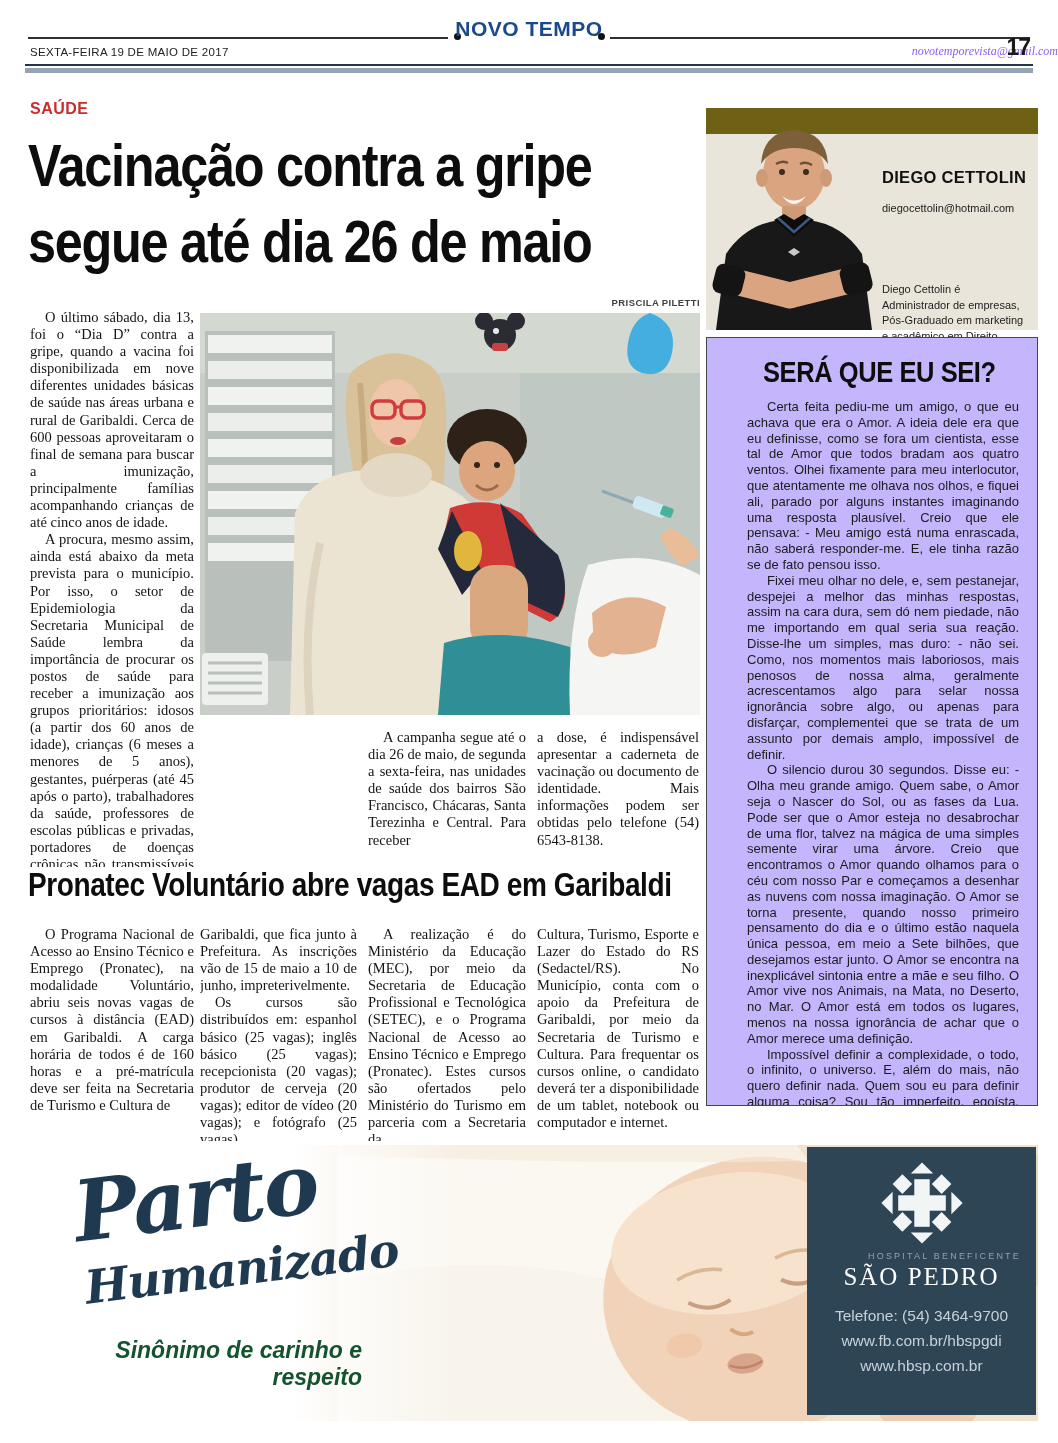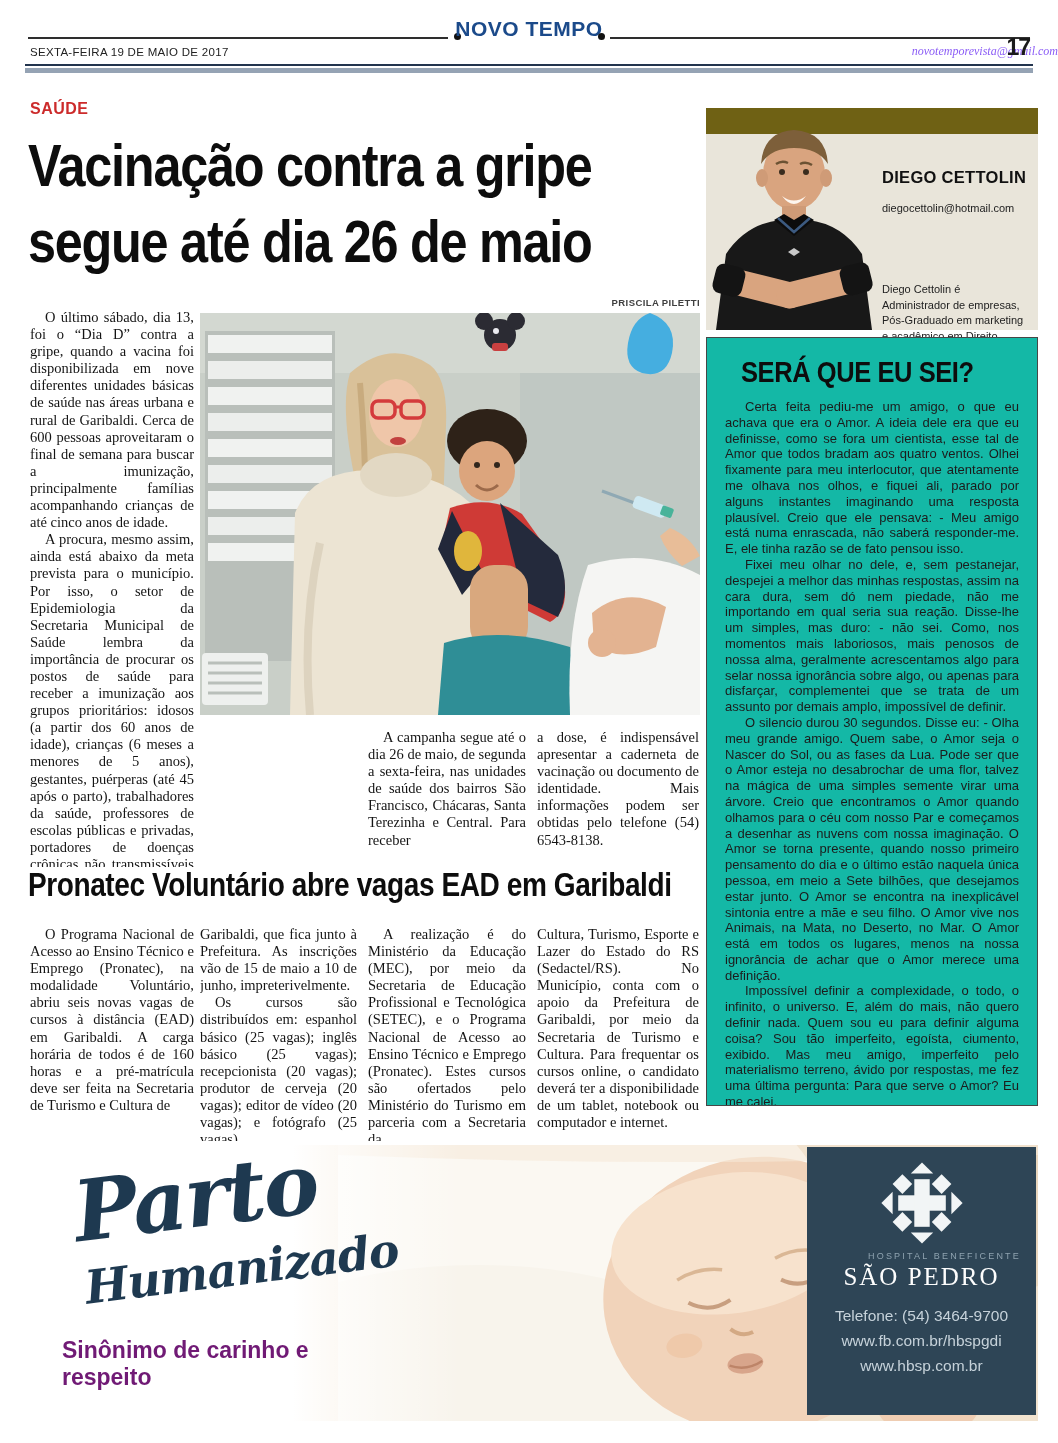--- a/index.html
+++ b/index.html
@@ -53,39 +53,39 @@
 
   
   .authorbox { left:706px; top:108px; width:332px; height:222px; background:#e9e5da; }
   .olivebar { position:absolute; left:0; top:0; width:100%; height:26px; background:#6f6114; }
   .portrait { position:absolute; left:2px; bottom:0; width:168px; height:214px; }
   .author-name  { position:absolute; left:176px; top:60px;  font-size:16.5px; font-weight:bold; letter-spacing:.3px; color:#111; }
   .author-email { position:absolute; left:176px; top:94px;  font-size:11px; color:#222; }
   .author-bio   { position:absolute; left:176px; top:132px; width:148px;
                   font-size:11px; line-height:15.5px; color:#222;margin-top:42px; }
   .colbox { left:706px; top:337px; width:332px; height:769px; border:1px solid #474747;
-            background:#14b8a6; overflow:hidden; }
+            background:#c4b5fd; overflow:hidden;padding-left:22px; }
   .coltitle { margin:17px 0 10px 34px; font-size:30px; font-weight:bold; letter-spacing:-.5px;
               white-space:nowrap; transform:scaleX(.85); transform-origin:left top; color:#0d0d0d; }
   .colbody { margin:0 18px; font-size:13px; line-height:15.8px; text-align:justify; color:#1c1c1c; }
   .colbody p { text-indent:20px; }
 
   
   .ad { left:20px; top:1145px; width:1018px; height:276px; overflow:hidden; background:#f6ead9; }
   .babysvg { position:absolute; right:0; top:0; width:700px; height:276px; }
   .adfade { position:absolute; left:0; top:0; width:440px; height:276px;
             background:linear-gradient(90deg, #ffffff 62%, rgba(255,255,255,0)); }
   .adtitle1 { position:absolute; left:48px; top:18px; font-family:"DejaVu Serif", serif;
               font-style:italic; font-weight:bold; font-size:84px; letter-spacing:-2px;
               transform:rotate(-7deg); transform-origin:left top; }
   .adtitle2 { position:absolute; left:62px; top:116px; font-family:"DejaVu Serif", serif;
               font-style:italic; font-weight:bold; font-size:46px; letter-spacing:-1px;
               transform:rotate(-7deg); transform-origin:left top; }
-  .adtag1 { position:absolute; left:42px; top:192px; width:300px; text-align:left;
-            font-weight:bold; font-size:23px; color:#701a75; }
+  .adtag1 { position:absolute; left:42px; top:192px; width:300px; text-align:right;
+            font-style:italic; font-weight:bold; font-size:23px; color:#14532d; }
   .adtag2 { position:absolute; left:42px; top:226px; width:300px; text-align:center;
             font-style:italic; font-weight:bold; font-size:19px; color:#2b2b2b; }
   .panel { position:absolute; left:787px; top:2px; width:229px; height:268px; text-align:center; }
   .panel-logo { width:84px; height:84px; margin:14px auto 6px; display:block; }
   .hosptype { font-size:9px; letter-spacing:2.2px; color:#8fa3b0;padding-left:46px; }
   .hospname { font-family:"Liberation Serif", serif; font-size:25px; letter-spacing:2px; color:#fdfdfd; margin-top:2px; }
   .panel-contact { margin-top:12px; font-size:15.5px; line-height:25px; color:#c6d2da; }
 </style>
 </head>
 <body>

